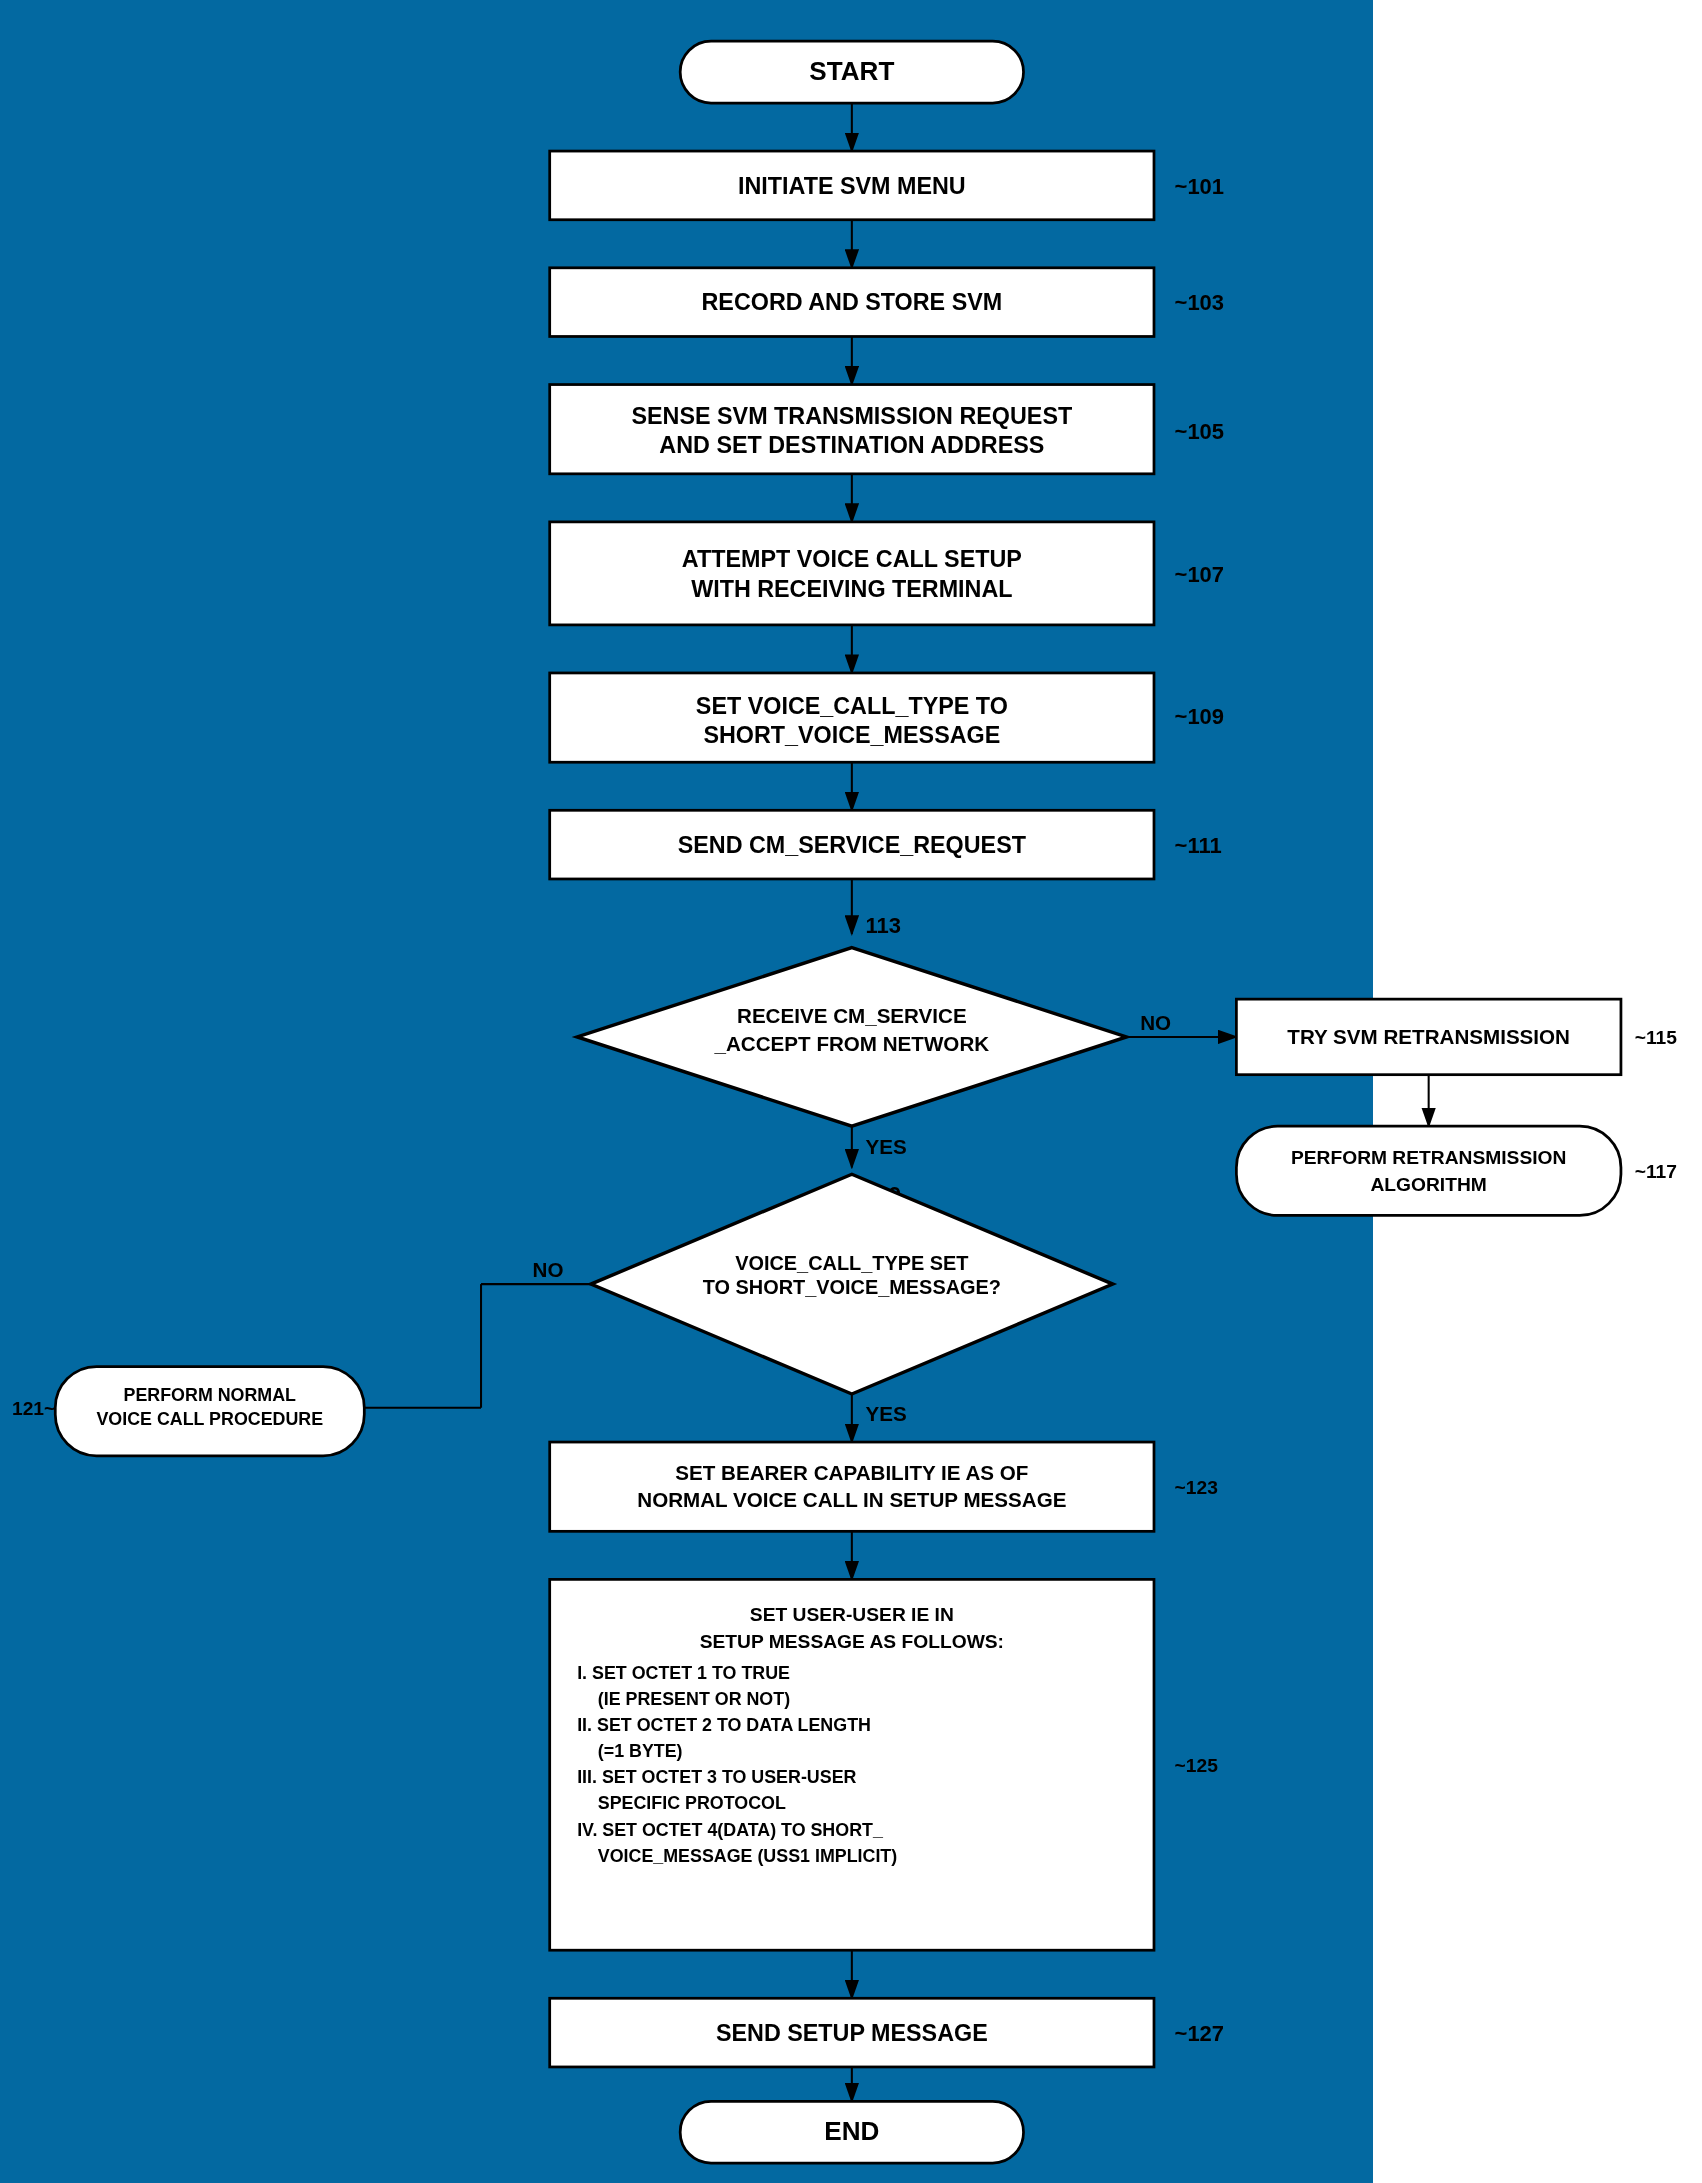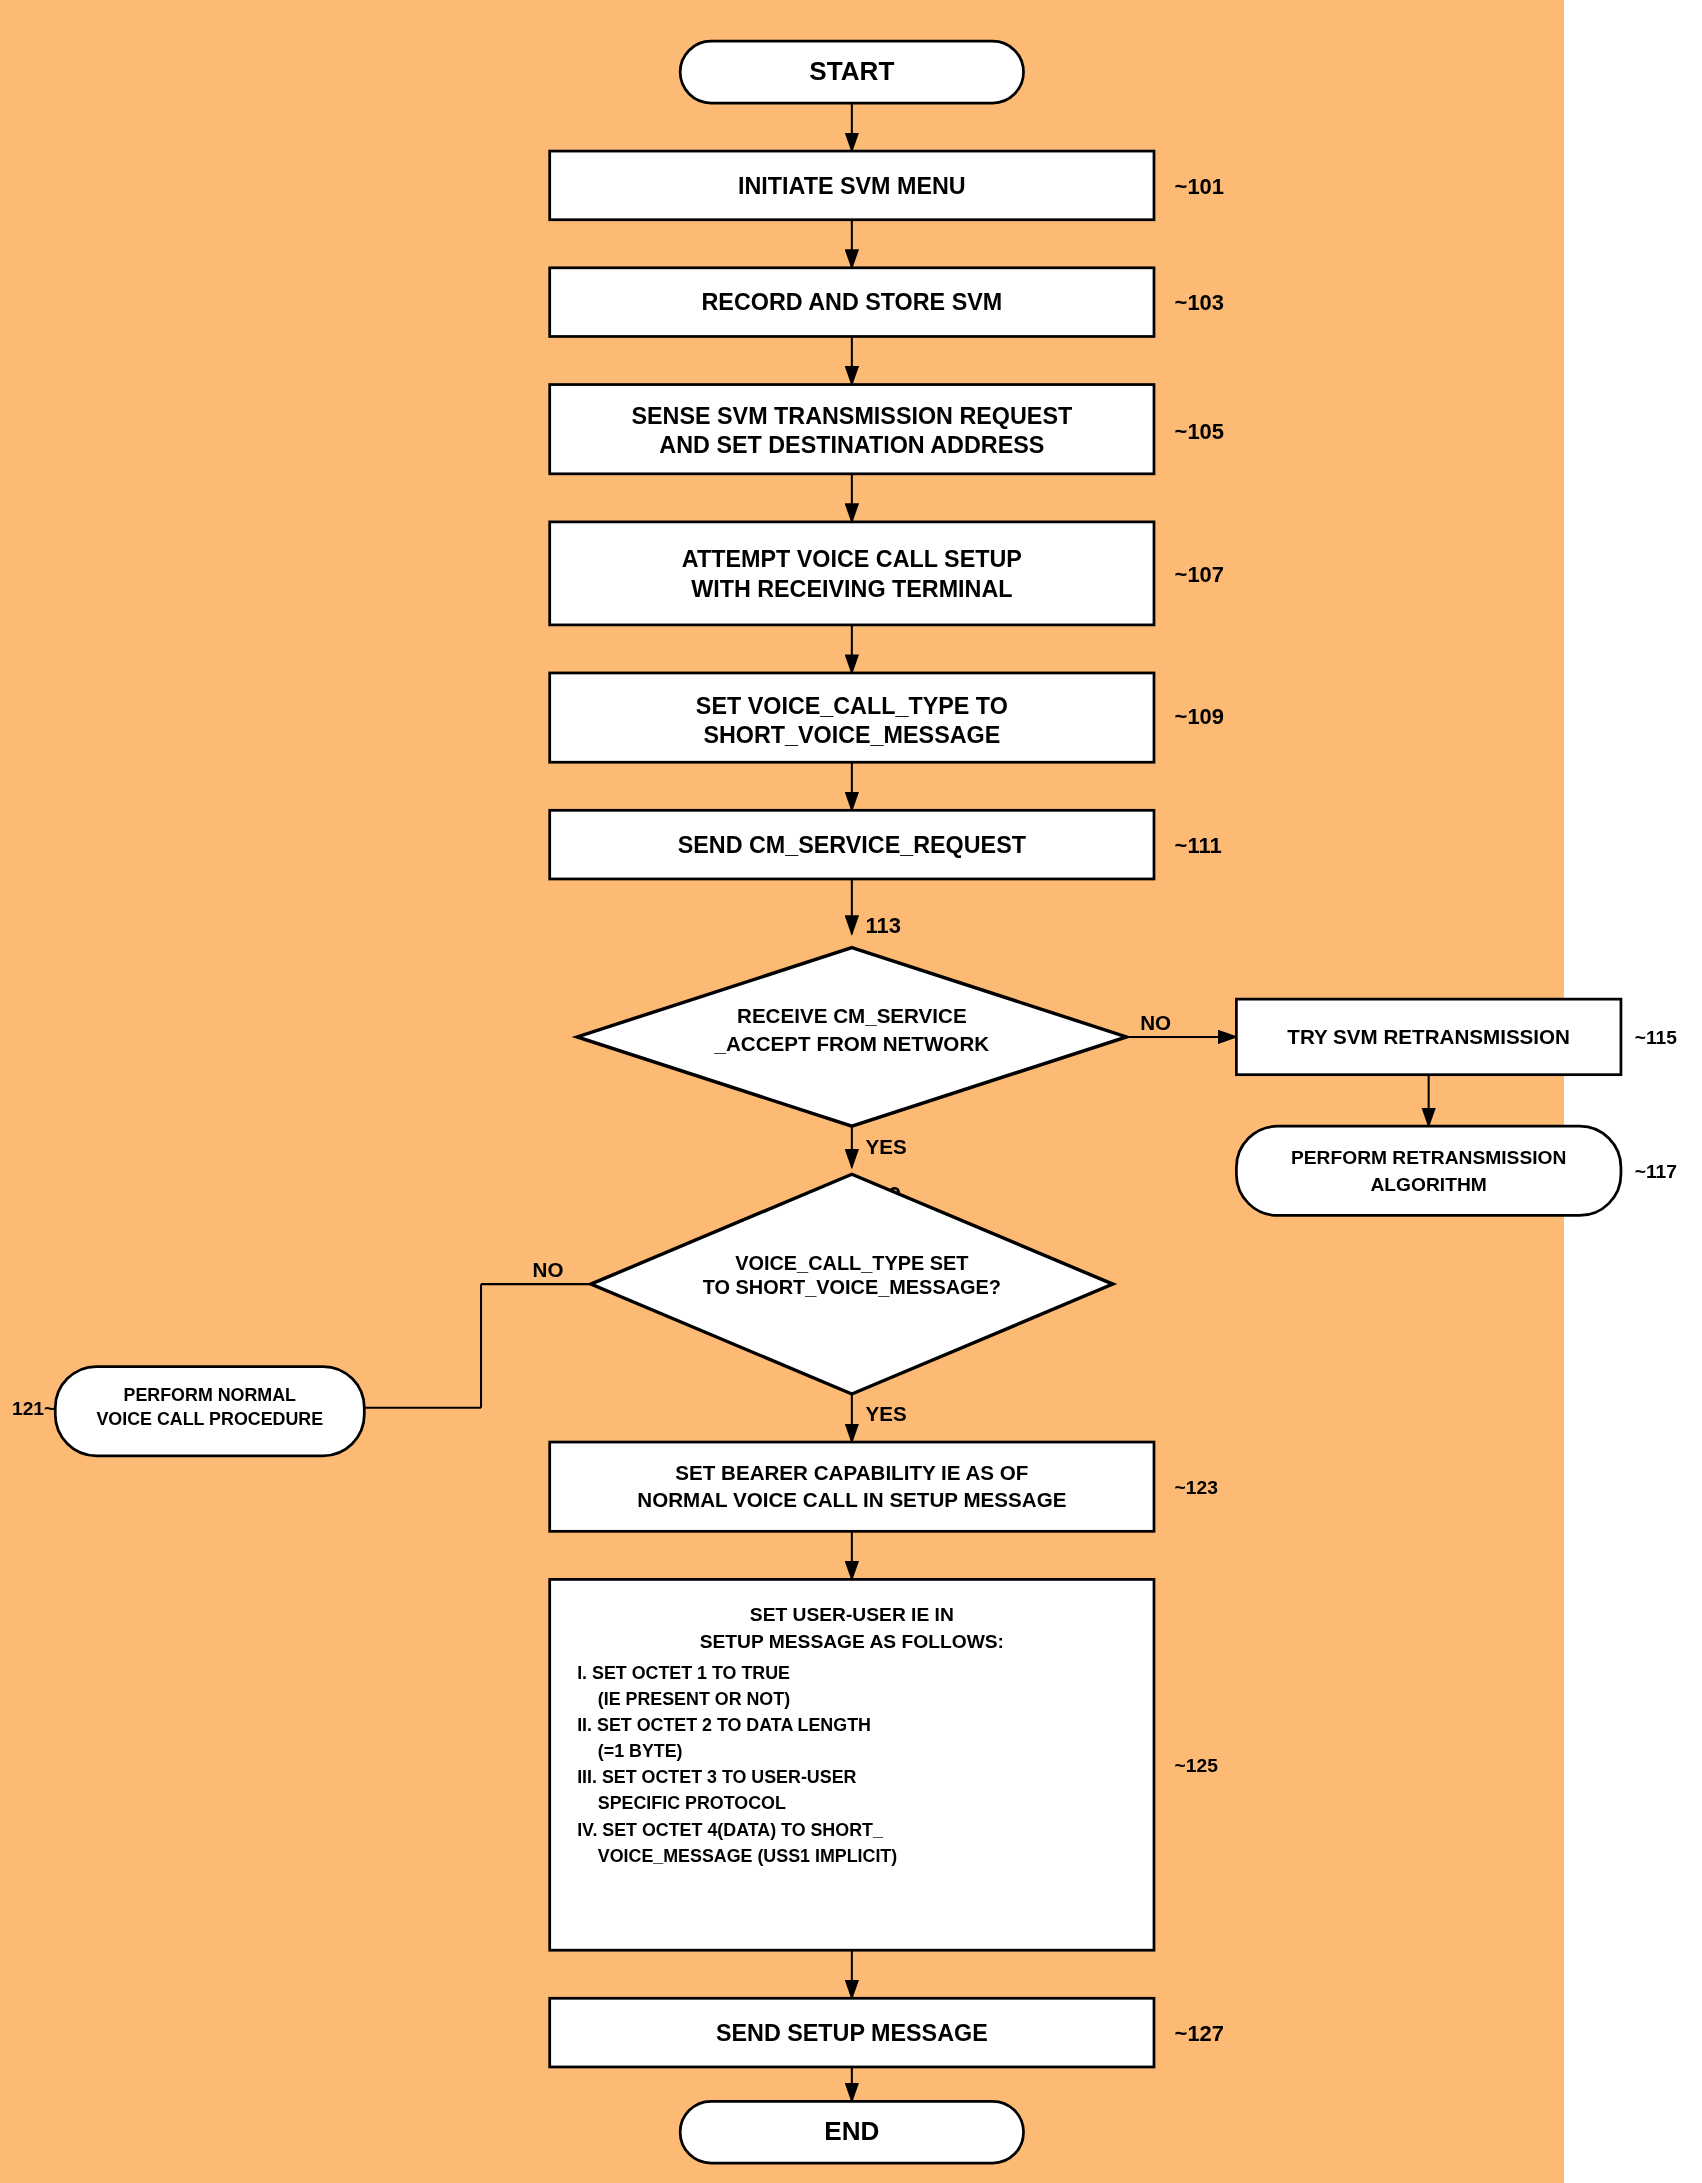--- a/index.html
+++ b/index.html
@@ -7,23 +7,23 @@
       background: #fff;
       font-family: Arial, Helvetica, sans-serif;
       width: 1703px;
       min-height: 2183px;
       position: relative;
       overflow: hidden;
     }
 
     .diagram-container {
       position: relative;
-      width: 1564px;
+      width: 1373px;
       height: 2183px;
-      background: #fdba74;
+      background: #0369a1;
       padding-left: 24px;
     }
 
     
     .svg-overlay {
       position: absolute;
       top: 0;
       left: 0;
       width: 1703px;
       height: 2183px;

